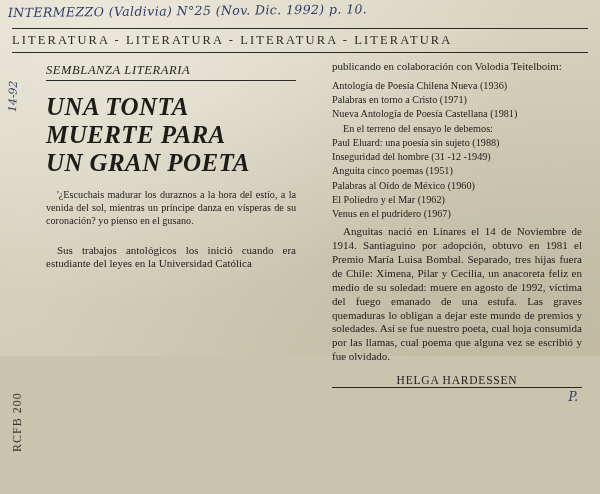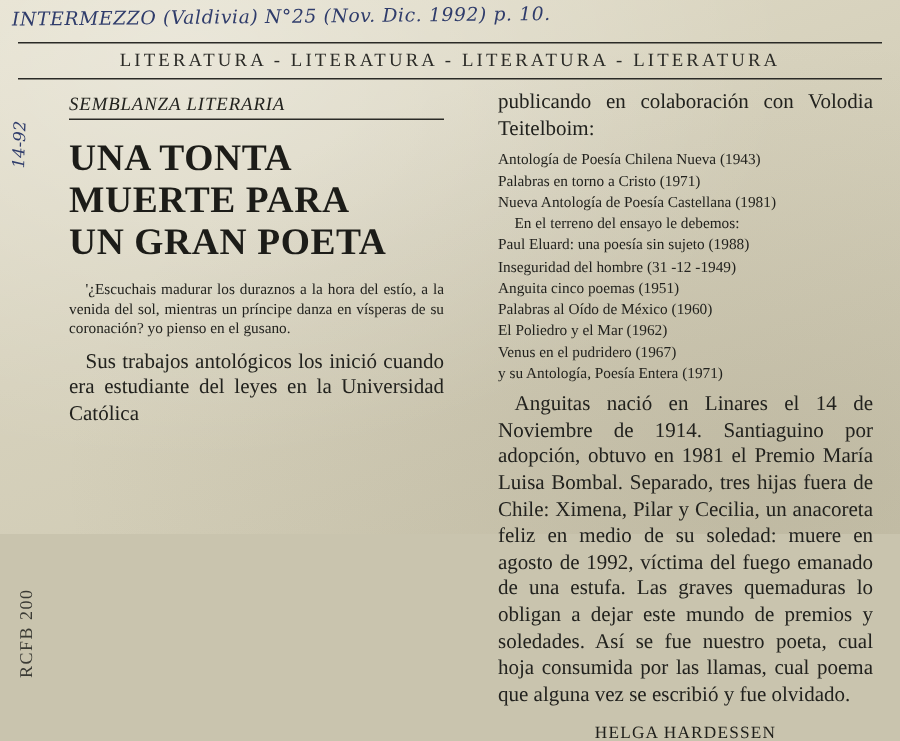--- a/index.html
+++ b/index.html
@@ -38,21 +38,21 @@
     font-style:italic;
   }
   .handwriting .hw-seg{ margin-right:7px; }
   
   .rule-top{
     position:absolute;left:12px;right:12px;top:28px;
     border-top:1.2px solid #2a2a26;
   }
   .running-head{
     position:absolute;left:12px;right:12px;top:33px;
-    text-align:center;
+    text-align:left;
     font-family:"Liberation Serif", serif;
     font-size:12.5px;
     letter-spacing:2.1px;
     color:#2b2b27;
     white-space:nowrap;
   }
   .rule-under{
     position:absolute;left:12px;right:12px;top:52px;
     border-top:1.2px solid #2a2a26;
   }
@@ -102,37 +102,37 @@
   }
   .headline{
     font-family:"Liberation Serif", serif;
     font-weight:bold;
     font-size:25px;
     line-height:1.12;
     letter-spacing:.4px;
     color:#1c1c18;
     margin:4px 0 12px 0;
   }
-  .headline div{white-space:nowrap;}
+  .headline div{white-space:nowrap;font-style:italic;}
   p.body{
-    font-size:14px;
+    font-size:11px;
     line-height:1.26;
     text-align:justify;
     color:#22221e;
     margin:0 0 5px 0;
     text-indent:11px;
     hyphens:auto;
   }
   p.body.noind{text-indent:0;}
   p.quote{
     font-size:10.2px;
     line-height:1.26;
     text-align:justify;
     color:#22221e;
-    margin:0 0 6px 0;
+    margin:0 0 16px 0;
     text-indent:11px;
   }
   .biblio{
     font-size:10.2px;
     line-height:1.3;
     color:#22221e;
     margin:0;
     padding:0;
     list-style:none;
   }
@@ -187,31 +187,30 @@
       </div>
 
       <p class="quote">'¿Escuchais madurar los duraznos a la hora del estío, a la venida del sol, mientras un príncipe danza en vísperas de su coronación? yo pienso en el gusano.</p>
       <p class="body">Sus trabajos antológicos los inició cuando era estudiante del leyes en la Universidad Católica</p>
     </div>
 
     <div class="col col-right">
       <p class="body noind">publicando en colaboración con Volodia Teitelboim:</p>
 
       <ul class="biblio">
-        <li>Antología de Poesía Chilena Nueva (1943)</li>
+        <li>Antología de Poesía Chilena Nueva (1936)</li>
         <li>Palabras en torno a Cristo (1971)</li>
         <li>Nueva Antología de Poesía Castellana (1981)</li>
         <li class="sub">En el terreno del ensayo le debemos:</li>
         <li>Paul Eluard: una poesía sin sujeto (1988)</li>
         <li>Inseguridad del hombre (31 -12 -1949)</li>
         <li>Anguita cinco poemas (1951)</li>
         <li>Palabras al Oído de México (1960)</li>
         <li>El Poliedro y el Mar (1962)</li>
         <li>Venus en el pudridero (1967)</li>
-        <li>y su Antología, Poesía Entera (1971)</li>
       </ul>
 
       <p class="body" style="margin-top:5px;">Anguitas nació en Linares el 14 de Noviembre de 1914. Santiaguino por adopción, obtuvo en 1981 el Premio María Luisa Bombal. Separado, tres hijas fuera de Chile: Ximena, Pilar y Cecilia, un anacoreta feliz en medio de su soledad: muere en agosto de 1992, víctima del fuego emanado de una estufa. Las graves quemaduras lo obligan a dejar este mundo de premios y soledades. Así se fue nuestro poeta, cual hoja consumida por las llamas, cual poema que alguna vez se escribió y fue olvidado.</p>
 
       <div class="signature">HELGA HARDESSEN</div>
       <div class="sig-mark">P.</div>
     </div>
 
   </div>
 </div>

